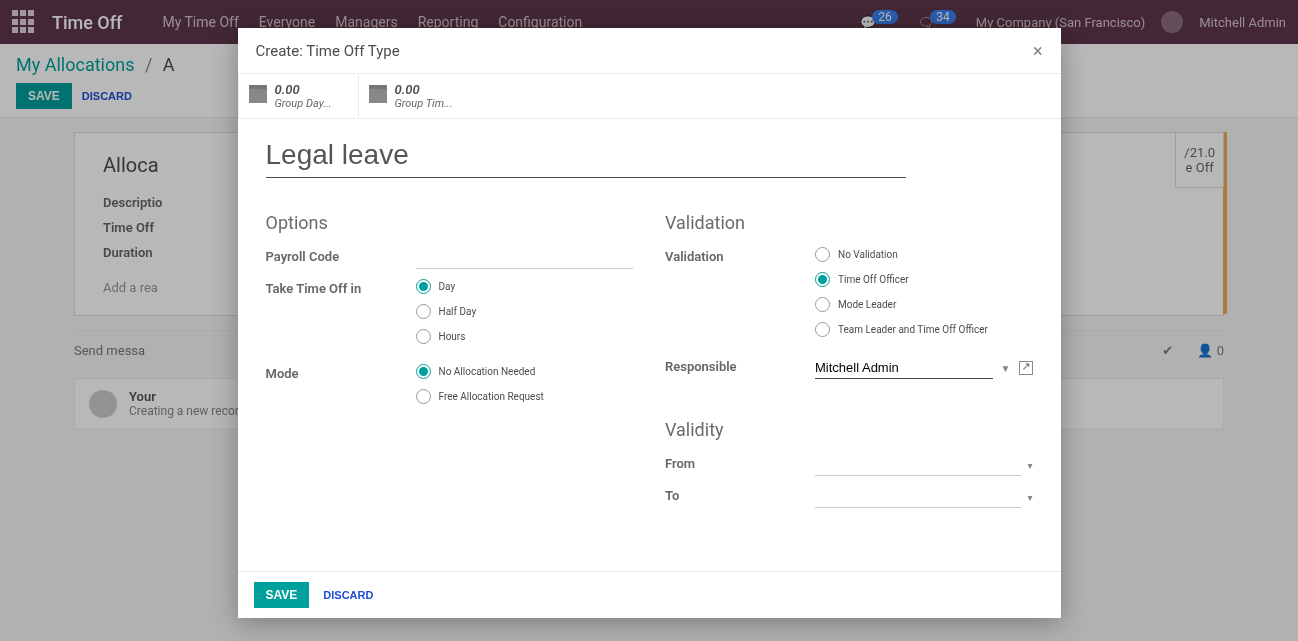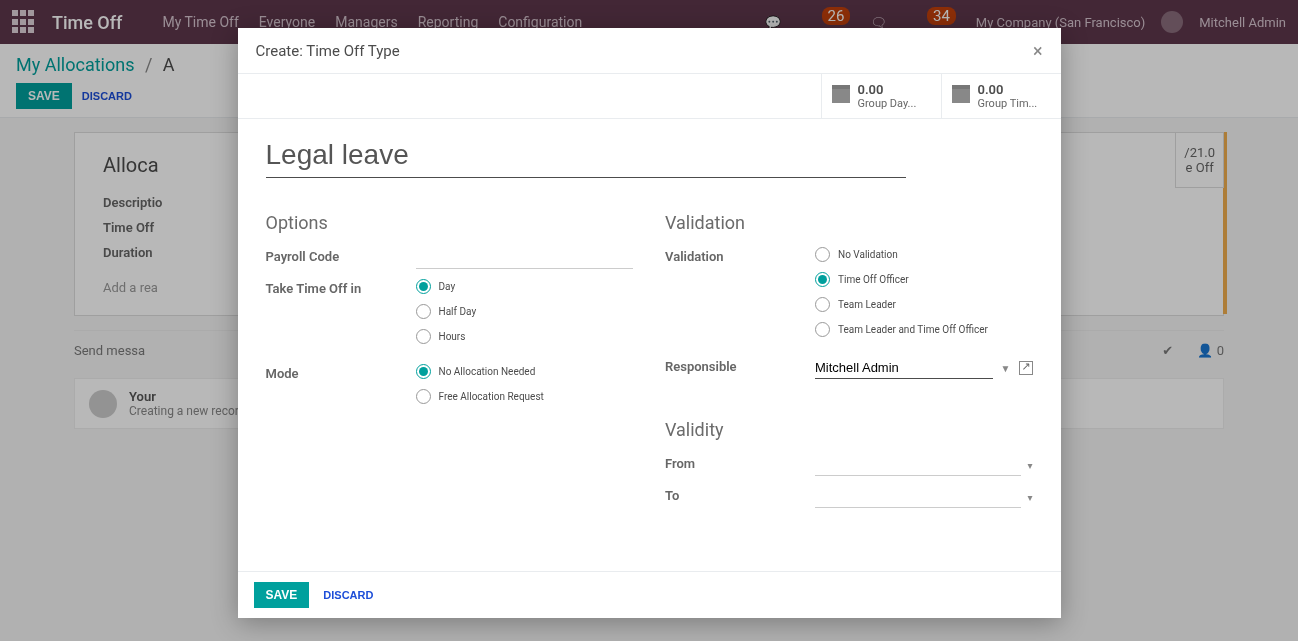--- a/index.html
+++ b/index.html
@@ -21,21 +21,21 @@
     align-items: center;
     padding: 0 12px;
     color: #e0d3da;
   }
   .apps-icon { width: 24px; height: 24px; display:flex; flex-wrap:wrap; gap:2px; cursor:pointer; }
   .apps-icon span { width:6px; height:6px; background:#e0d3da; }
   .app-name { font-size: 18px; font-weight: 500; margin-left: 16px; color:#fff; }
   .nav-links { display:flex; gap:20px; margin-left: 40px; font-size:14px; color:#d6c5cf; }
   .nav-links div { cursor:pointer; }
   .topbar-right { margin-left:auto; display:flex; align-items:center; gap:16px; color:#d6c5cf; font-size:13px; }
-  .badge { background:#c2410c; color:#fff; border-radius:8px; padding:0 6px; font-size:15px; position:relative; top:-6px; left:-4px;margin-left:44px; }
+  .badge { background:#3b82f6; color:#fff; border-radius:8px; padding:0 6px; font-size:12px; position:relative; top:-6px; left:-4px; }
   .avatar { width:22px; height:22px; border-radius:50%; background:#8a6d7c; display:inline-block; vertical-align:middle; }
 
   
   .crumbs {
     background:#fff;
     padding: 10px 16px 0 16px;
     border-bottom:1px solid #e9ecef;
   }
   .crumb-line { font-size:18px; color:#00a09d; }
   .crumb-line .sep { color:#888; margin:0 6px; }
@@ -98,21 +98,21 @@
   .modal-header {
     padding: 12px 18px;
     border-bottom:1px solid #e9ecef;
     display:flex; align-items:center;
     font-size:15px;
     color:#4c4c4c;
   }
   .modal-close { margin-left:auto; cursor:pointer; color:#888; font-size:18px; }
   .modal-body { flex:1; overflow:auto; padding: 0 0 20px 0; position:relative; }
 
-  .stat-buttons { display:flex; justify-content:flex-end; border-bottom:1px solid #e9ecef; }
+  .stat-buttons { display:flex; border-bottom:1px solid #e9ecef;font-style:italic; }
   .stat-btn {
     border-left:1px solid #e9ecef;
     width:120px;
     padding:8px 10px;
     display:flex;
     gap:8px;
     align-items:center;
     cursor:pointer;
     color:#666;
   }
@@ -313,21 +313,21 @@
                 <label>
                     <span class="radio"></span>
                     <span>No Validation</span>
                   </label>
                 <label>
                     <span class="radio sel"></span>
                     <span>Time Off Officer</span>
                   </label>
                 <label>
                     <span class="radio"></span>
-                    <span>Team Leader</span>
+                    <span>Mode Leader</span>
                   </label>
                 <label>
                     <span class="radio"></span>
                     <span>Team Leader and Time Off Officer</span>
                   </label>
               </div>
             </div>
             <div class="field-row" style="margin-top:8px">
               <div class="field-label">Responsible</div>
               <div class="field-val m2o-wrap">

